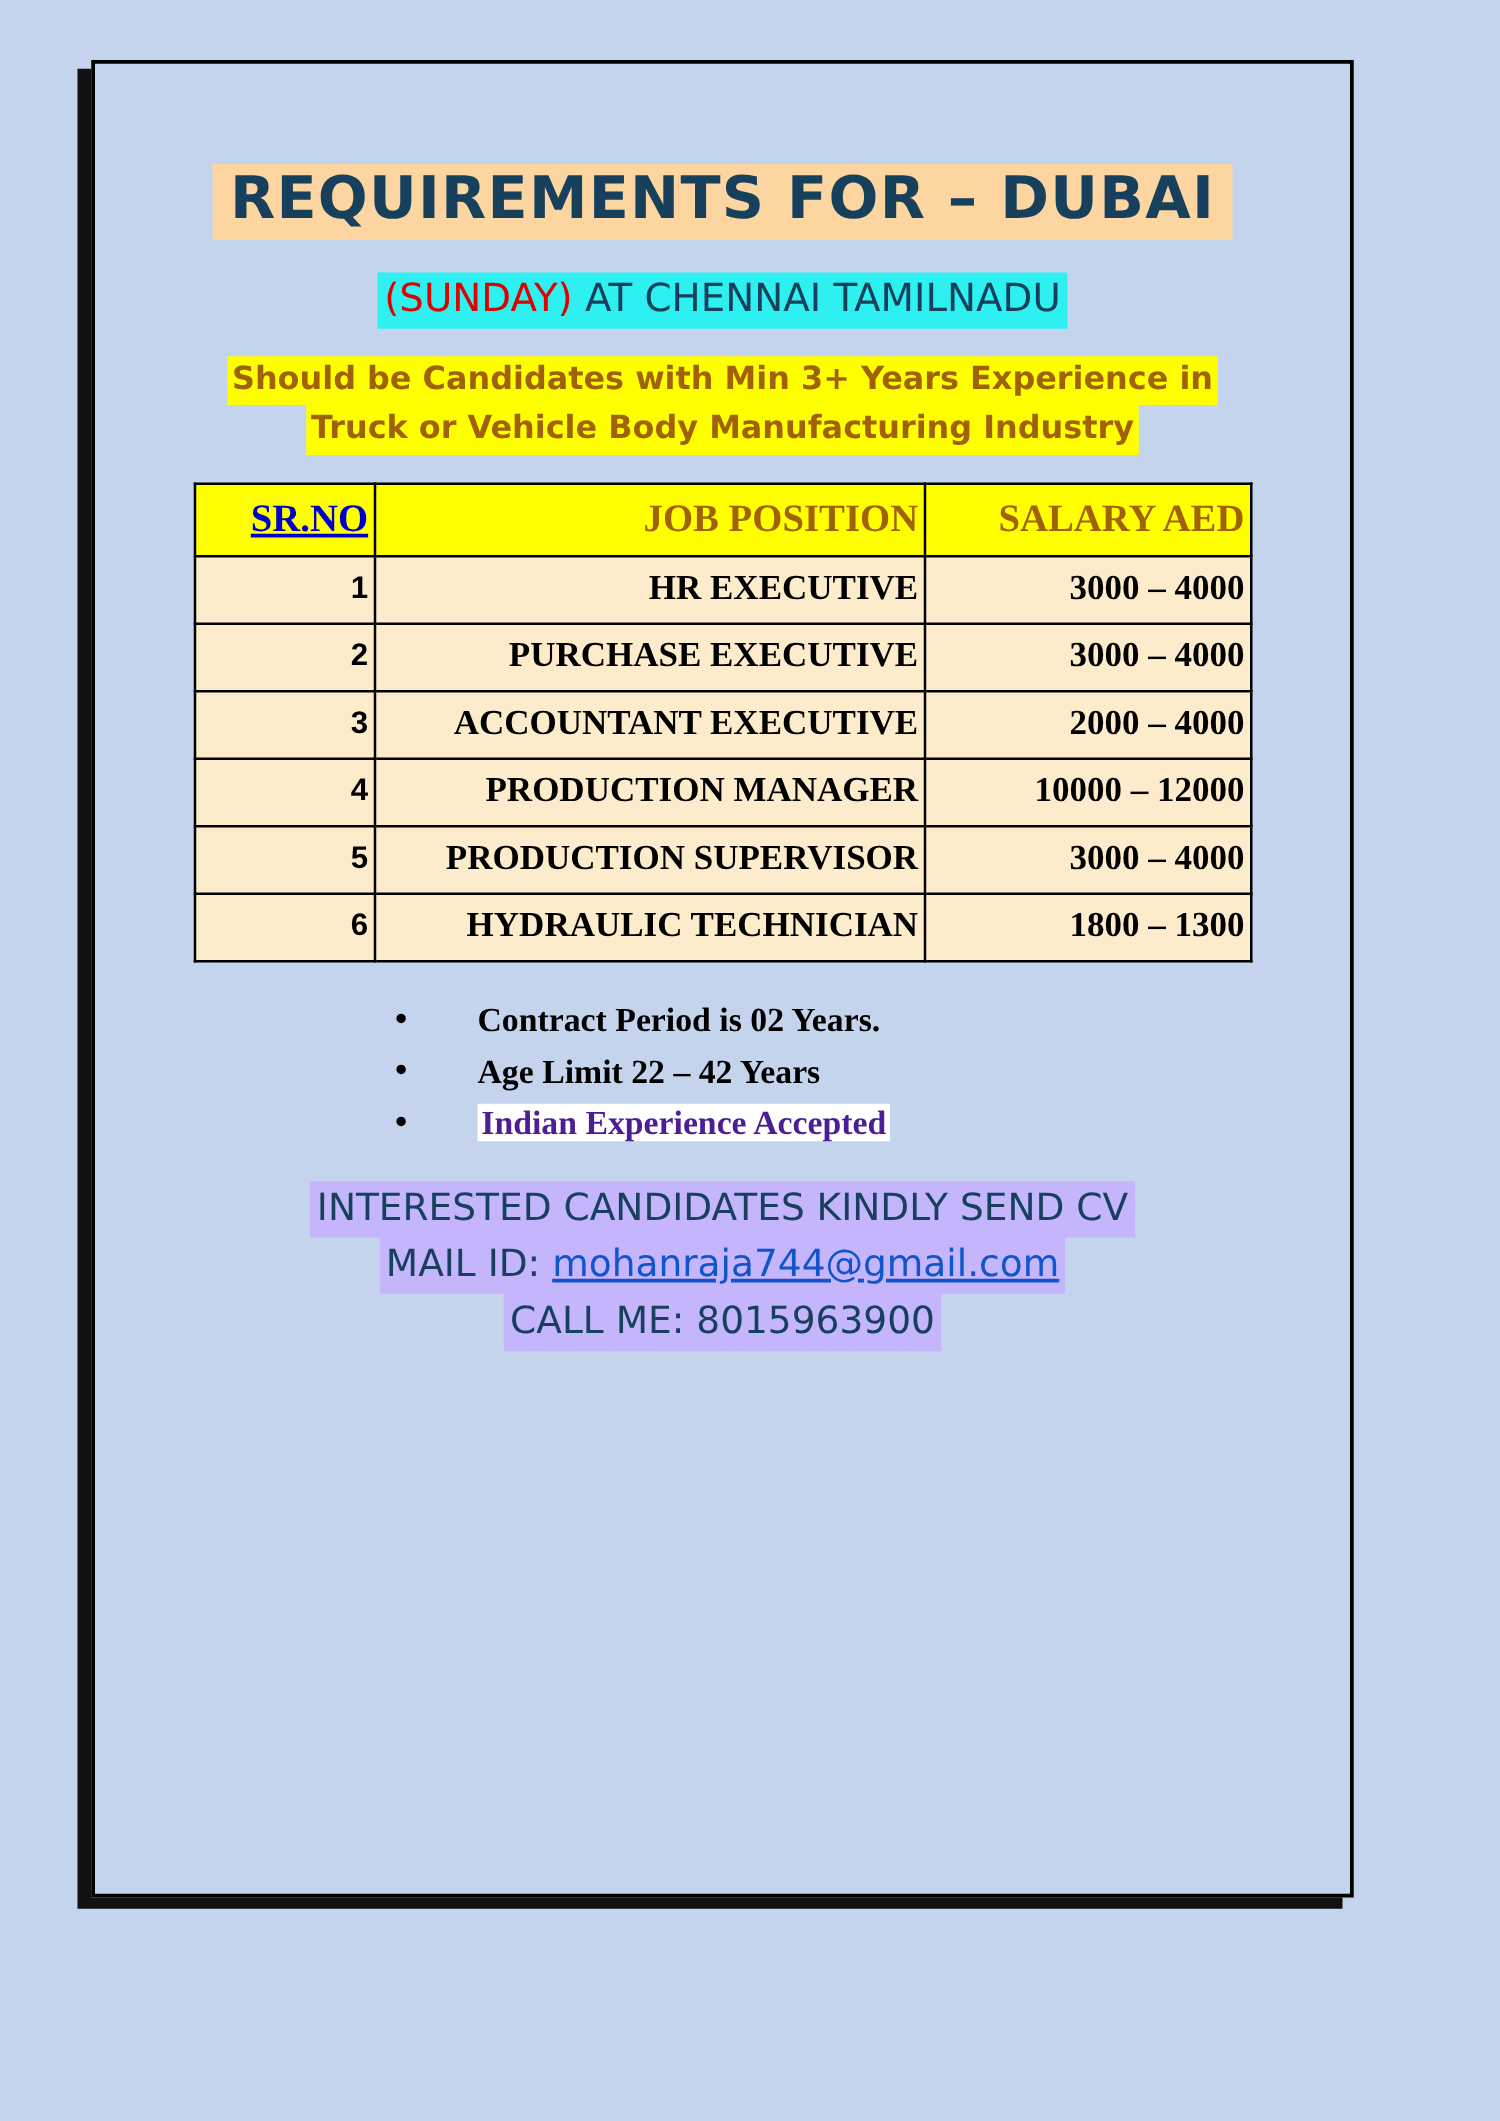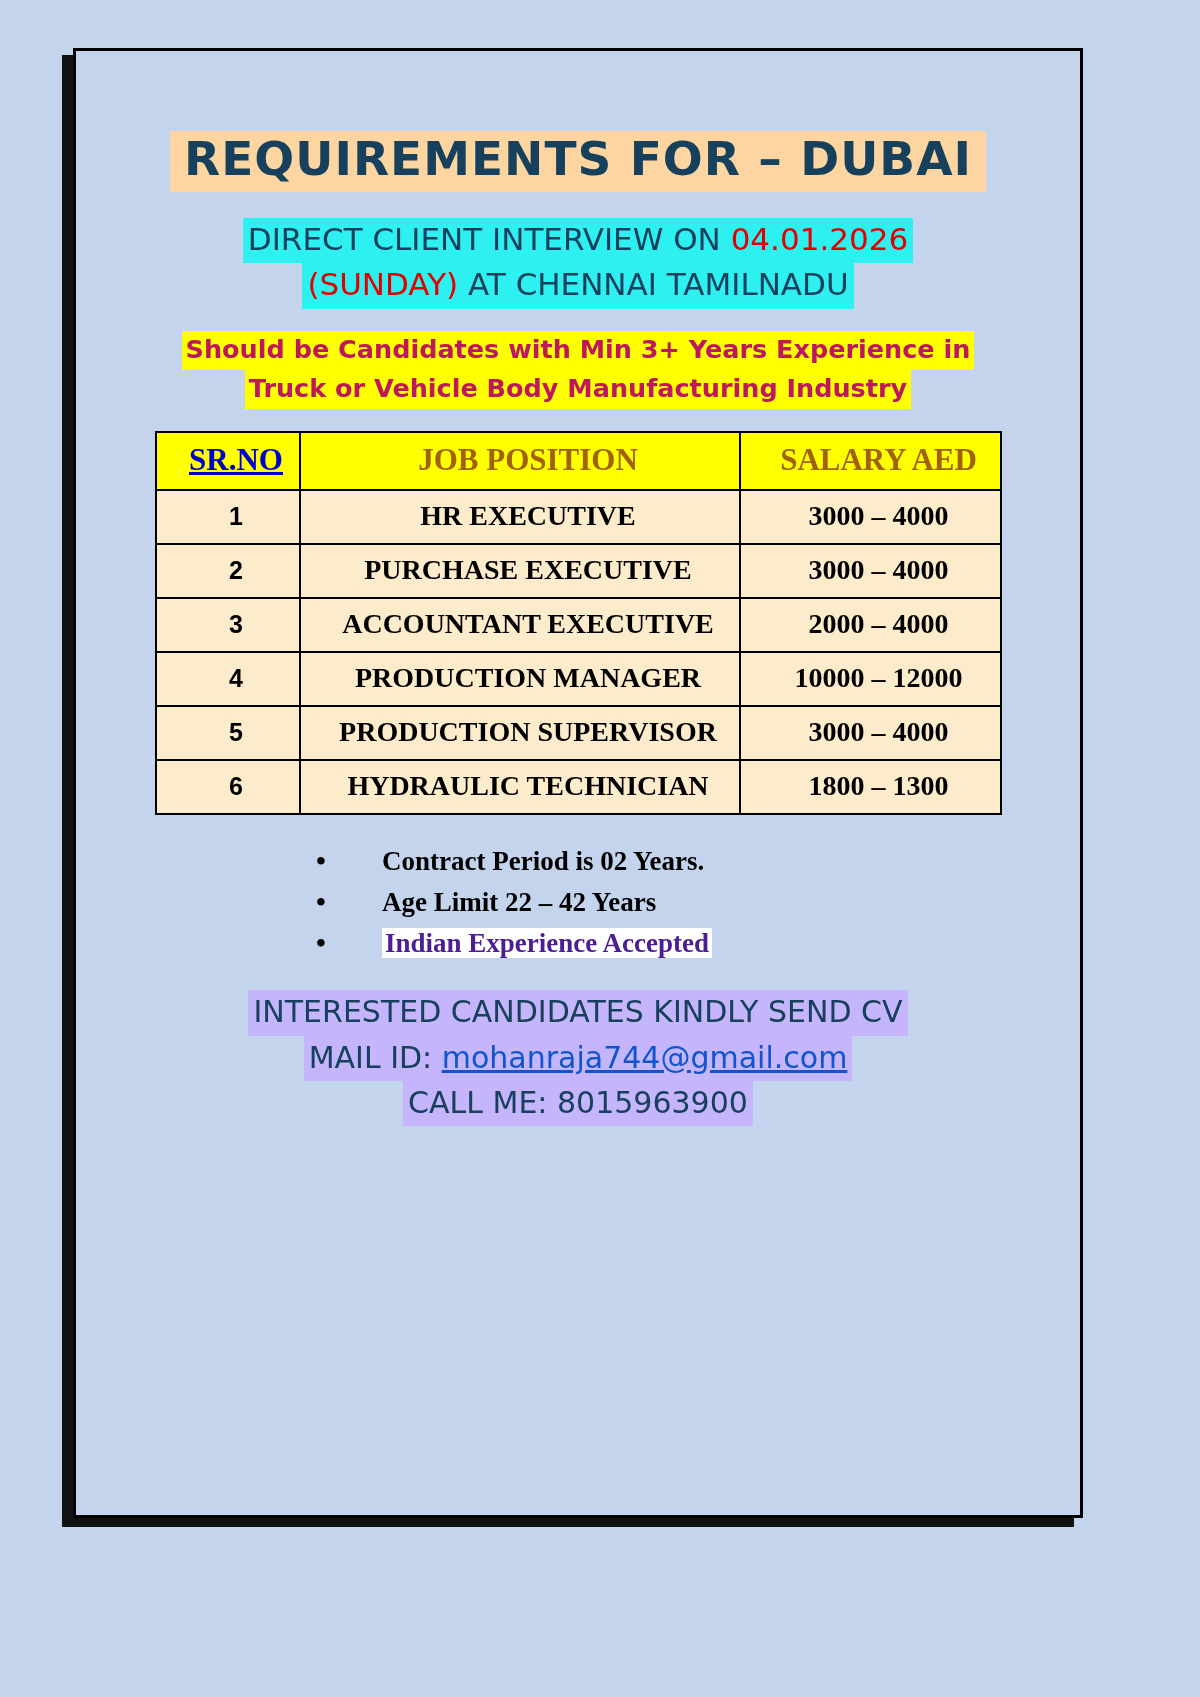--- a/index.html
+++ b/index.html
@@ -76,37 +76,37 @@
 
   
   .expnote {
     text-align: center;
     margin-top: 22px;
     line-height: 1.38;
   }
   .expnote .ln {
     display: inline-block;
     background: #ffff00;
-    color: #be185d;
+    color: #a16207;
     font-family: "DejaVu Sans", sans-serif;
     font-size: 25.5px;
     font-weight: bold;
     padding: 1px 4px 3px 4px;
   }
 
   
   table.jobs {
     margin: 22px auto 0 auto;
     border-collapse: collapse;
     width: 845px;
     table-layout: fixed;
   }
   table.jobs th, table.jobs td {
     border: 2px solid #000000;
-    text-align: center;
+    text-align: right;
     font-family: "Liberation Serif", serif;
     padding: 3px 4px 5px 21px;
     margin-top: 22px;
   }
   table.jobs thead th {
     background: #ffff00;
     font-size: 31px;
     font-weight: bold;
     color: #a16207;
     height: 48px;
@@ -186,23 +186,20 @@
 <div class="page-shadow"></div>
 
 <div class="page">
   <div class="inner">
 
     <div class="title-wrap">
       <span class="title">REQUIREMENTS FOR – DUBAI</span>
     </div>
 
     <div class="subhead">
-      <div>
-        <span class="ln"><span>DIRECT CLIENT INTERVIEW ON </span><span class="red">04.01.2026</span></span>
-      </div>
       <div>
         <span class="ln"><span class="red">(SUNDAY)</span><span> AT CHENNAI TAMILNADU</span></span>
       </div>
     </div>
 
     <div class="expnote">
       <div><span class="ln">Should be Candidates with Min 3+ Years Experience in</span></div>
       <div><span class="ln">Truck or Vehicle Body Manufacturing Industry</span></div>
     </div>
 

